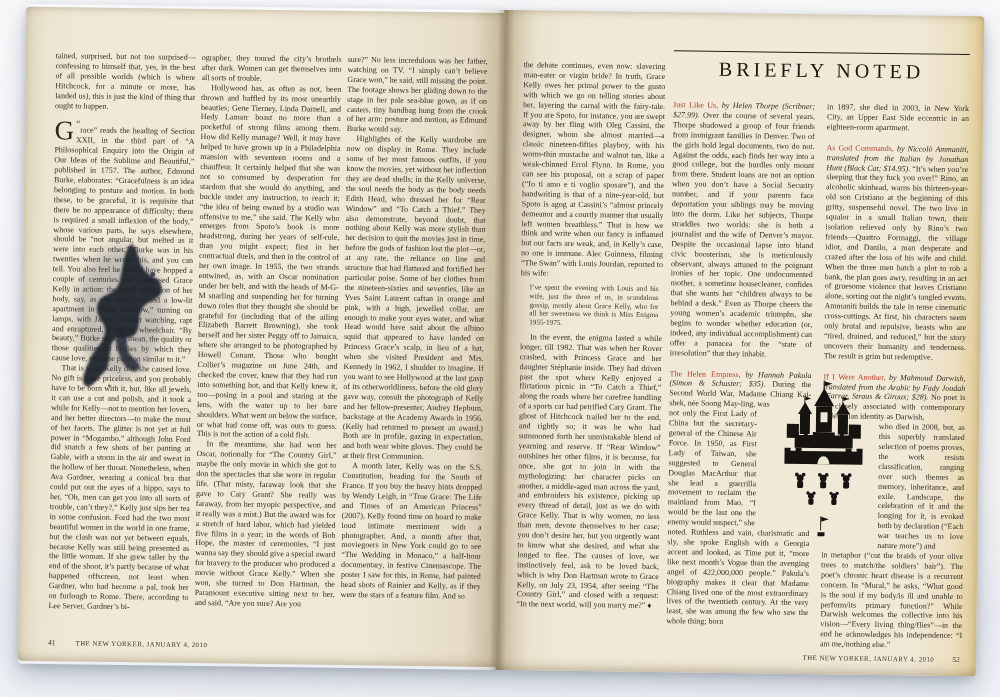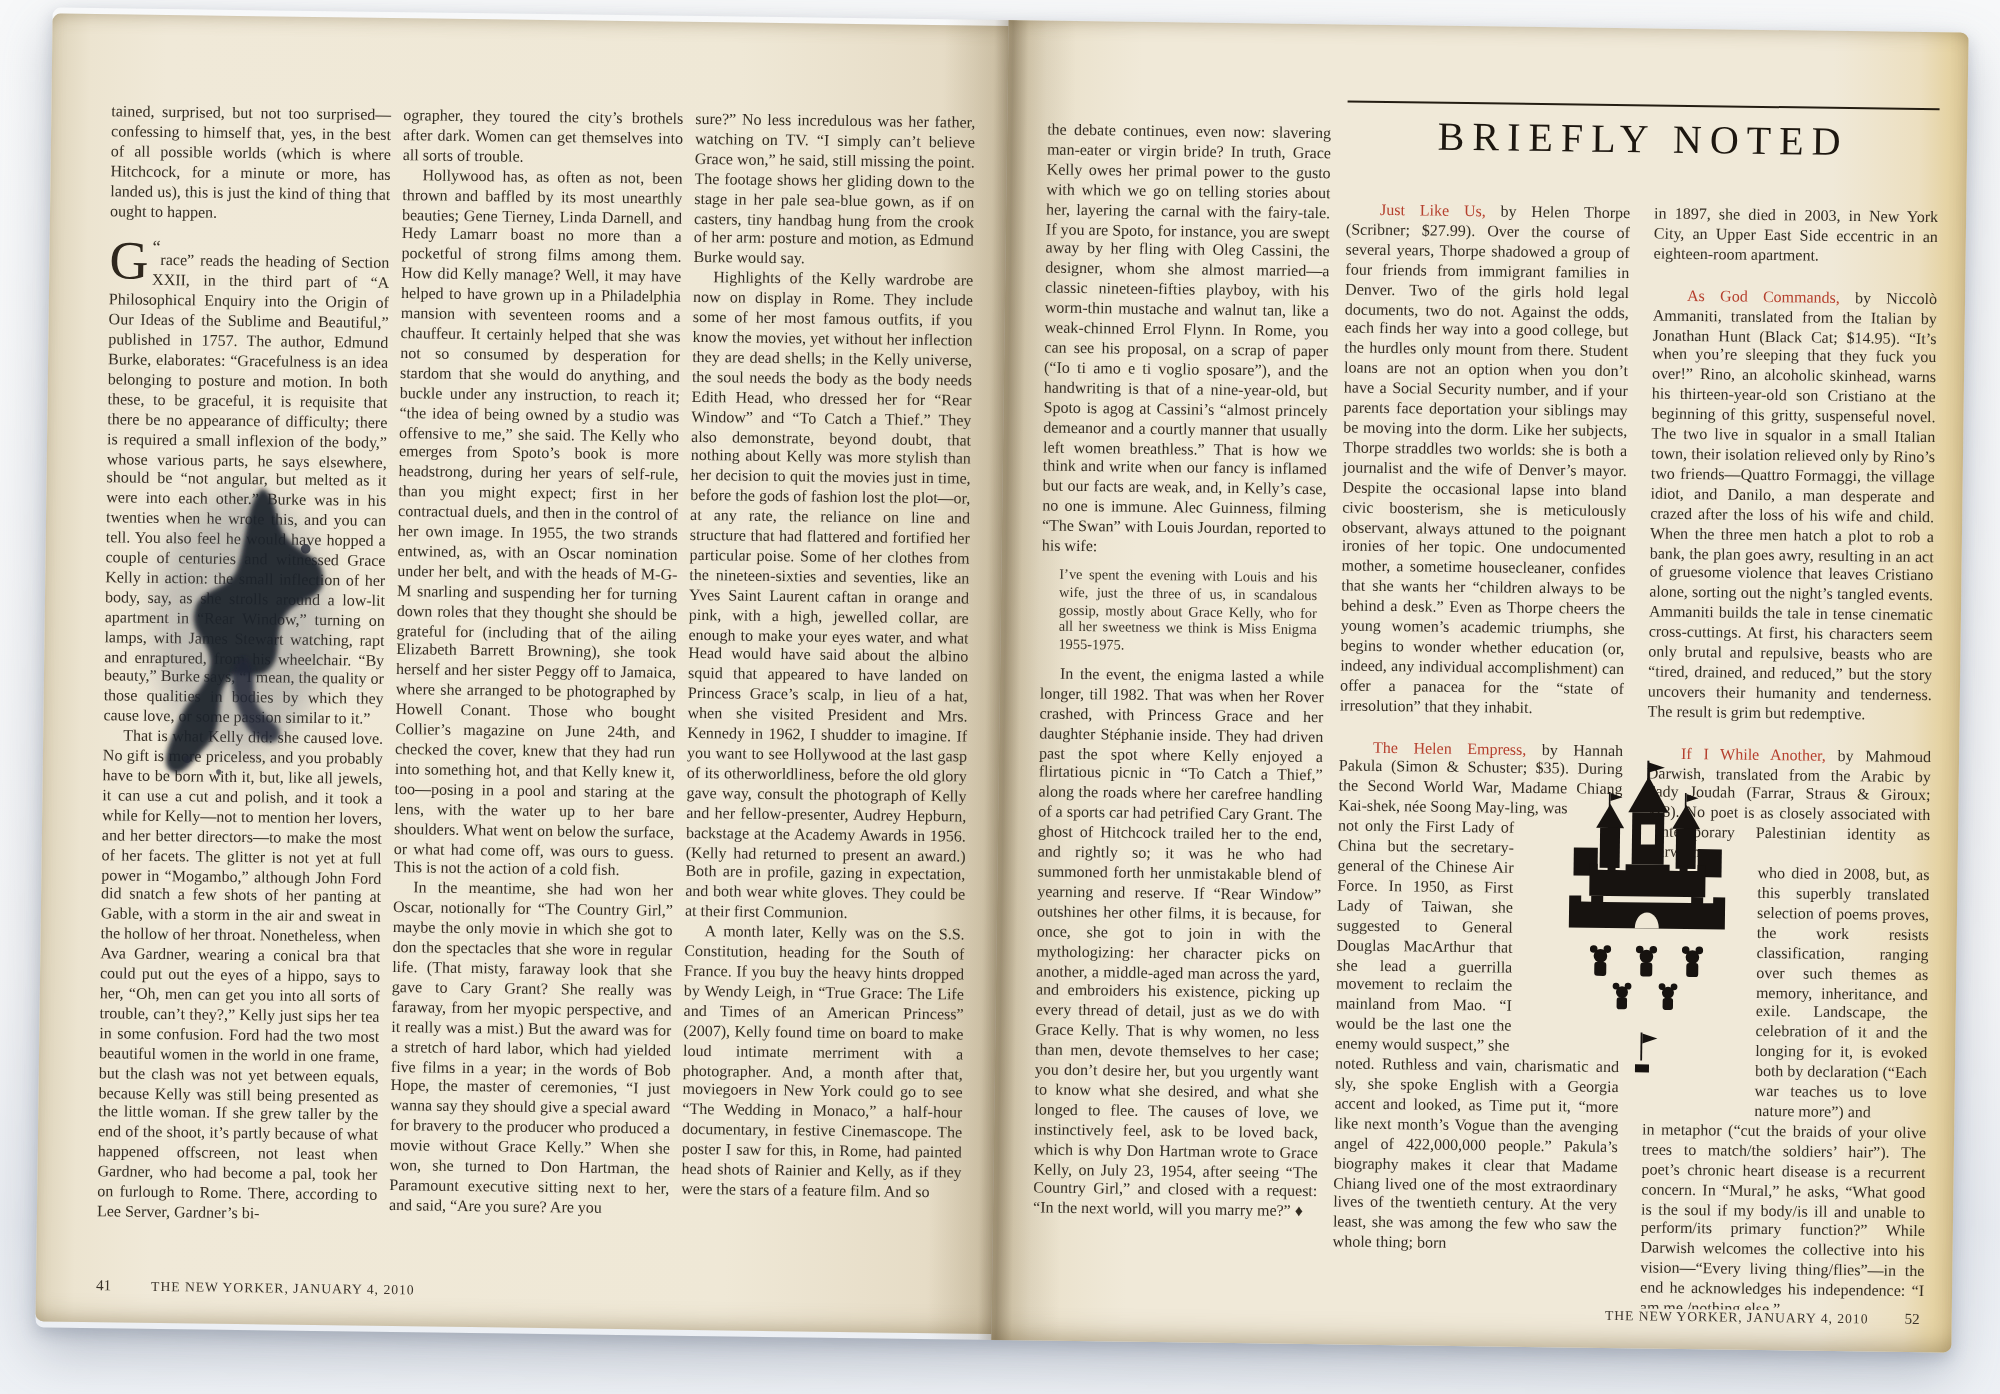--- a/index.html
+++ b/index.html
@@ -47,22 +47,22 @@
   .bquote{
     margin:5px 4px 5px 9px;font-size:7.2px;line-height:8.8px;text-align:justify;color:#3a3328;
   }
   .bn-rule{position:absolute;left:170px;top:38px;width:296px;height:0;border-top:1.7px solid #241d12;}
   .bn-title{
     position:absolute;left:170px;top:45px;width:296px;text-align:center;
     font-size:20px;letter-spacing:4px;color:#1d1710;white-space:nowrap;
   }
   .review{margin-top:11px;}
   .review.first{margin-top:0;}
-  .rtitle{color:#b5402e;margin-left:17px;}
-  .rbyline{}
+  .rtitle{color:#b5402e;}
+  .rbyline{font-style:italic;}
   .nr{padding-right:54px;}
   .nl{padding-left:56px;}
   .footer{position:absolute;font-size:6.8px;letter-spacing:.5px;color:#3a332a;white-space:nowrap;}
   .footer .pg-num{font-size:7.6px;letter-spacing:0;}
   .footer-left{left:30px;bottom:14px;display:flex;gap:20px;align-items:baseline;}
   .footer-right{right:16px;bottom:12px;display:flex;gap:18px;align-items:baseline;}
   .ink-blot{position:absolute;left:42px;top:226px;width:118px;height:174px;pointer-events:none;}
   .castle{position:absolute;left:272px;top:366px;width:106px;height:172px;pointer-events:none;}
 </style>
 </head>
@@ -130,21 +130,21 @@
         <p class="body-p">noted. Ruthless and vain, charismatic and sly, she spoke English with a Georgia accent and looked, as Time put it, “more like next month’s Vogue than the avenging angel of 422,000,000 people.” Pakula’s biography makes it clear that Madame Chiang lived one of the most extraordinary lives of the twentieth century. At the very least, she was among the few who saw the whole thing; born</p>
       </div>
     </div>
 
     <div class="col c6">
       <p class="body-p">in 1897, she died in 2003, in New York City, an Upper East Side eccentric in an eighteen-room apartment.</p>
       <div class="review">
         <p class="body-p"><span class="rtitle">As God Commands,</span><span class="rbyline"> by Niccolò Ammaniti, translated from the Italian by Jonathan Hunt (Black Cat; $14.95). </span><span>“It’s when you’re sleeping that they fuck you over!” Rino, an alcoholic skinhead, warns his thirteen-year-old son Cristiano at the beginning of this gritty, suspenseful novel. The two live in squalor in a small Italian town, their isolation relieved only by Rino’s two friends—Quattro Formaggi, the village idiot, and Danilo, a man desperate and crazed after the loss of his wife and child. When the three men hatch a plot to rob a bank, the plan goes awry, resulting in an act of gruesome violence that leaves Cristiano alone, sorting out the night’s tangled events. Ammaniti builds the tale in tense cinematic cross-cuttings. At first, his characters seem only brutal and repulsive, beasts who are “tired, drained, and reduced,” but the story uncovers their humanity and tenderness. The result is grim but redemptive.</span></p>
       </div>
       <div class="review">
-        <p class="body-p"><span class="rtitle">If I While Another,</span><span class="rbyline"> by Mahmoud Darwish, translated from the Arabic by Fady Joudah (Farrar, Straus &amp; Giroux; $28). </span><span>No poet is as closely associated with contemporary Palestinian identity as Darwish,</span></p>
+        <p class="body-p"><span class="rtitle">If I Were Another,</span><span class="rbyline"> by Mahmoud Darwish, translated from the Arabic by Fady Joudah (Farrar, Straus &amp; Giroux; $28). </span><span>No poet is as closely associated with contemporary Palestinian identity as Darwish,</span></p>
         <p class="body-p nl">who died in 2008, but, as this superbly translated selection of poems proves, the work resists classification, ranging over such themes as memory, inheritance, and exile. Landscape, the celebration of it and the longing for it, is evoked both by declaration (“Each war teaches us to love nature more”) and</p>
         <p class="body-p">in metaphor (“cut the braids of your olive trees to match/the soldiers’ hair”). The poet’s chronic heart disease is a recurrent concern. In “Mural,” he asks, “What good is the soul if my body/is ill and unable to perform/its primary function?” While Darwish welcomes the collective into his vision—“Every living thing/flies”—in the end he acknowledges his independence: “I am me,/nothing else.”</p>
       </div>
     </div>
 
     <svg class="castle" viewBox="0 0 106 172" xmlns="http://www.w3.org/2000/svg">
       <g fill="#171310">
 
         <rect x="52.2" y="0" width="1" height="10"></rect>
           <polygon points="53,1 61,3.5 53,6"></polygon>

